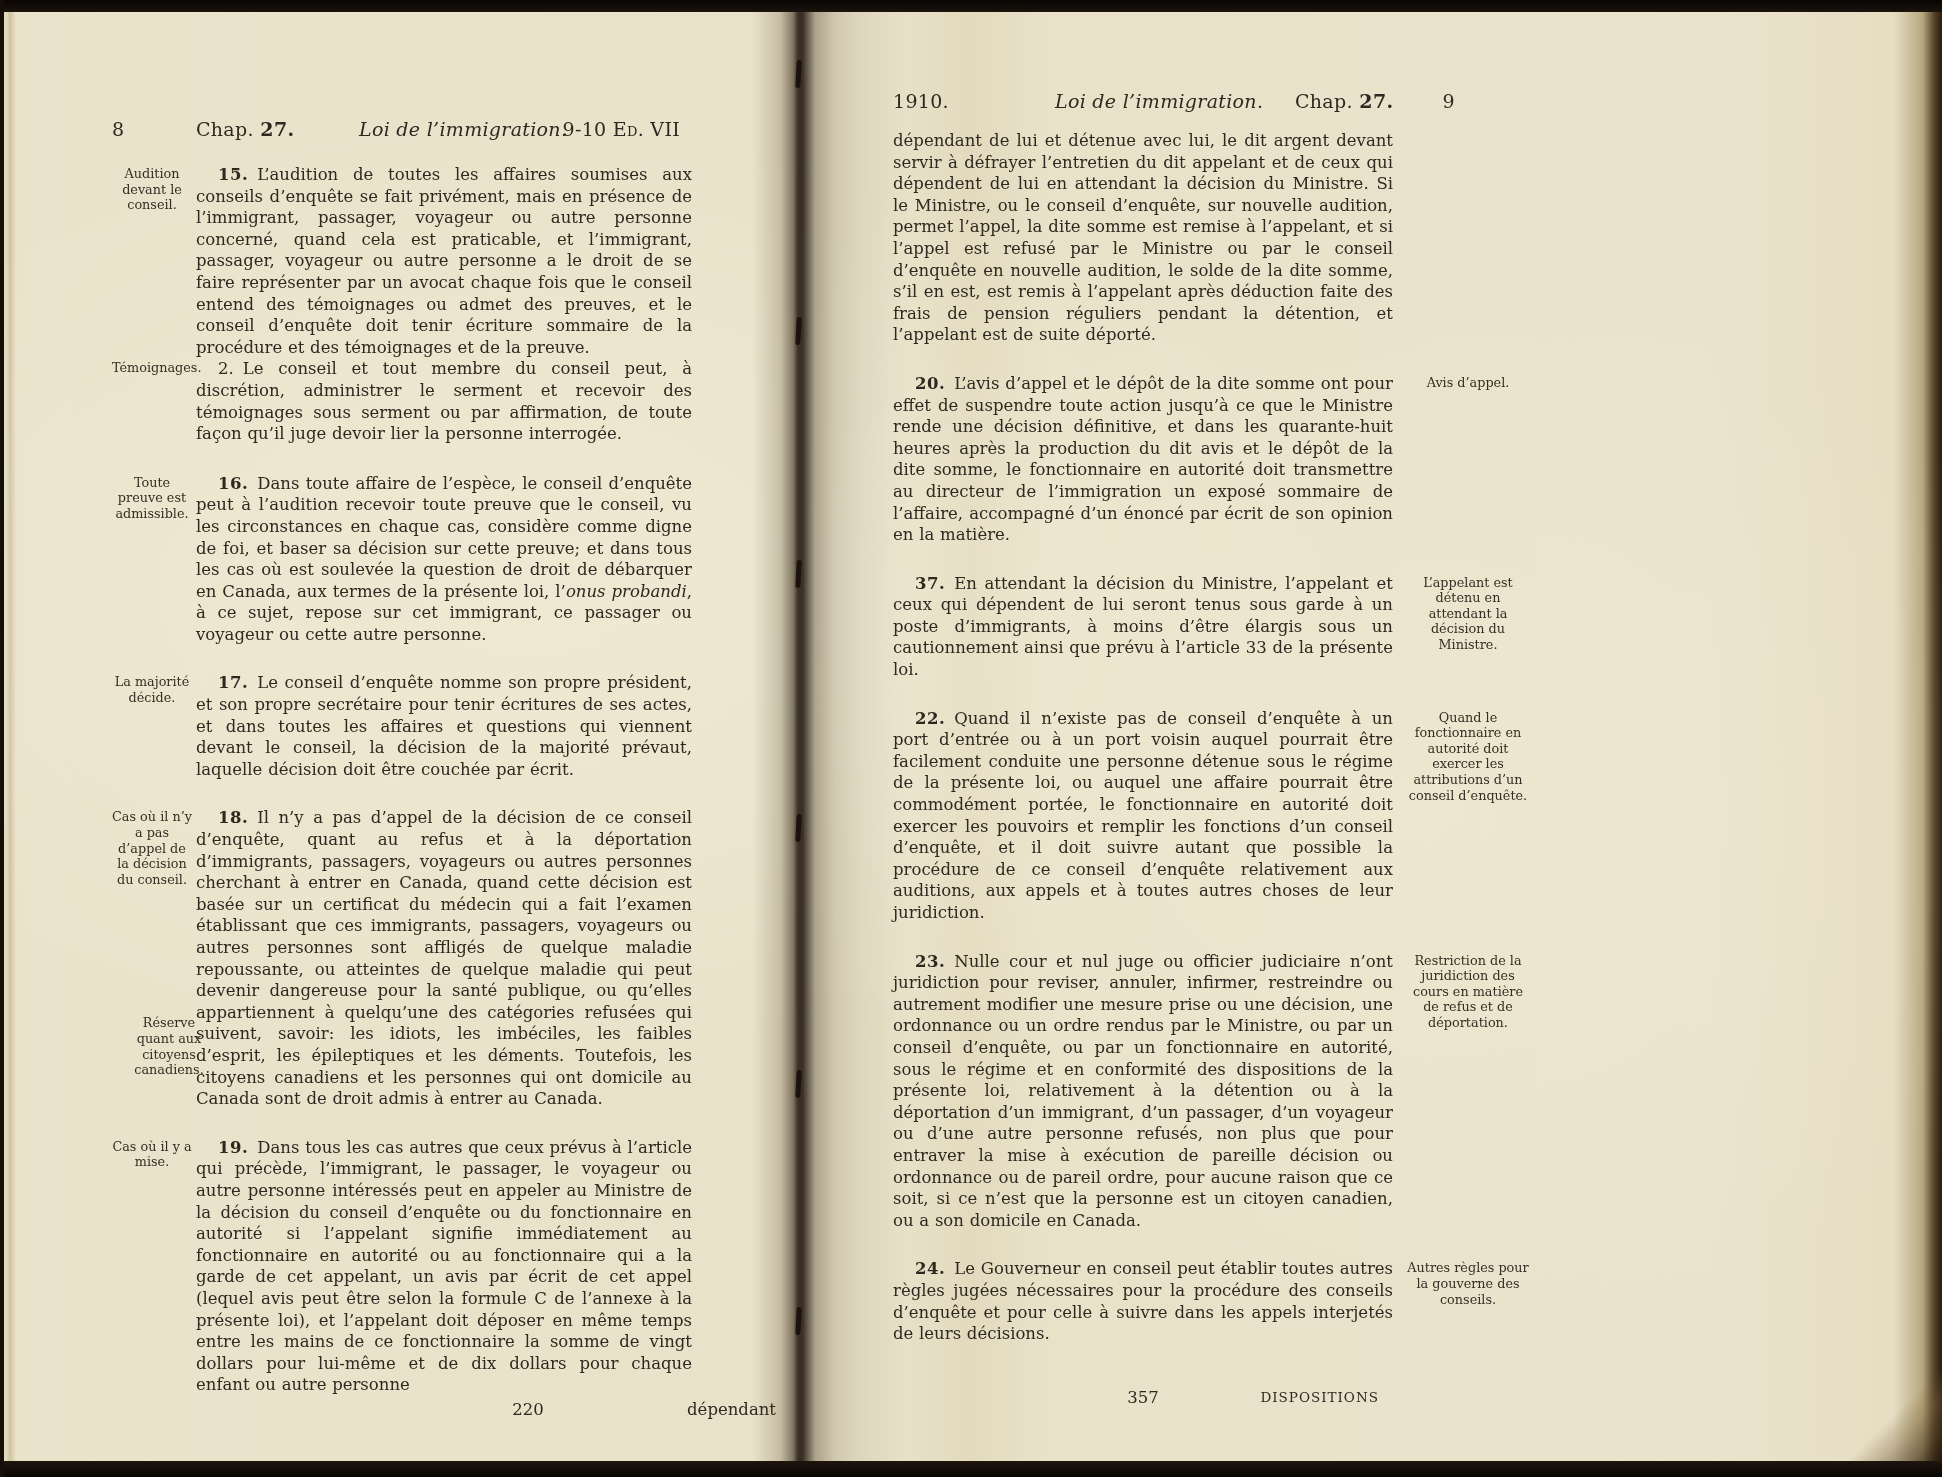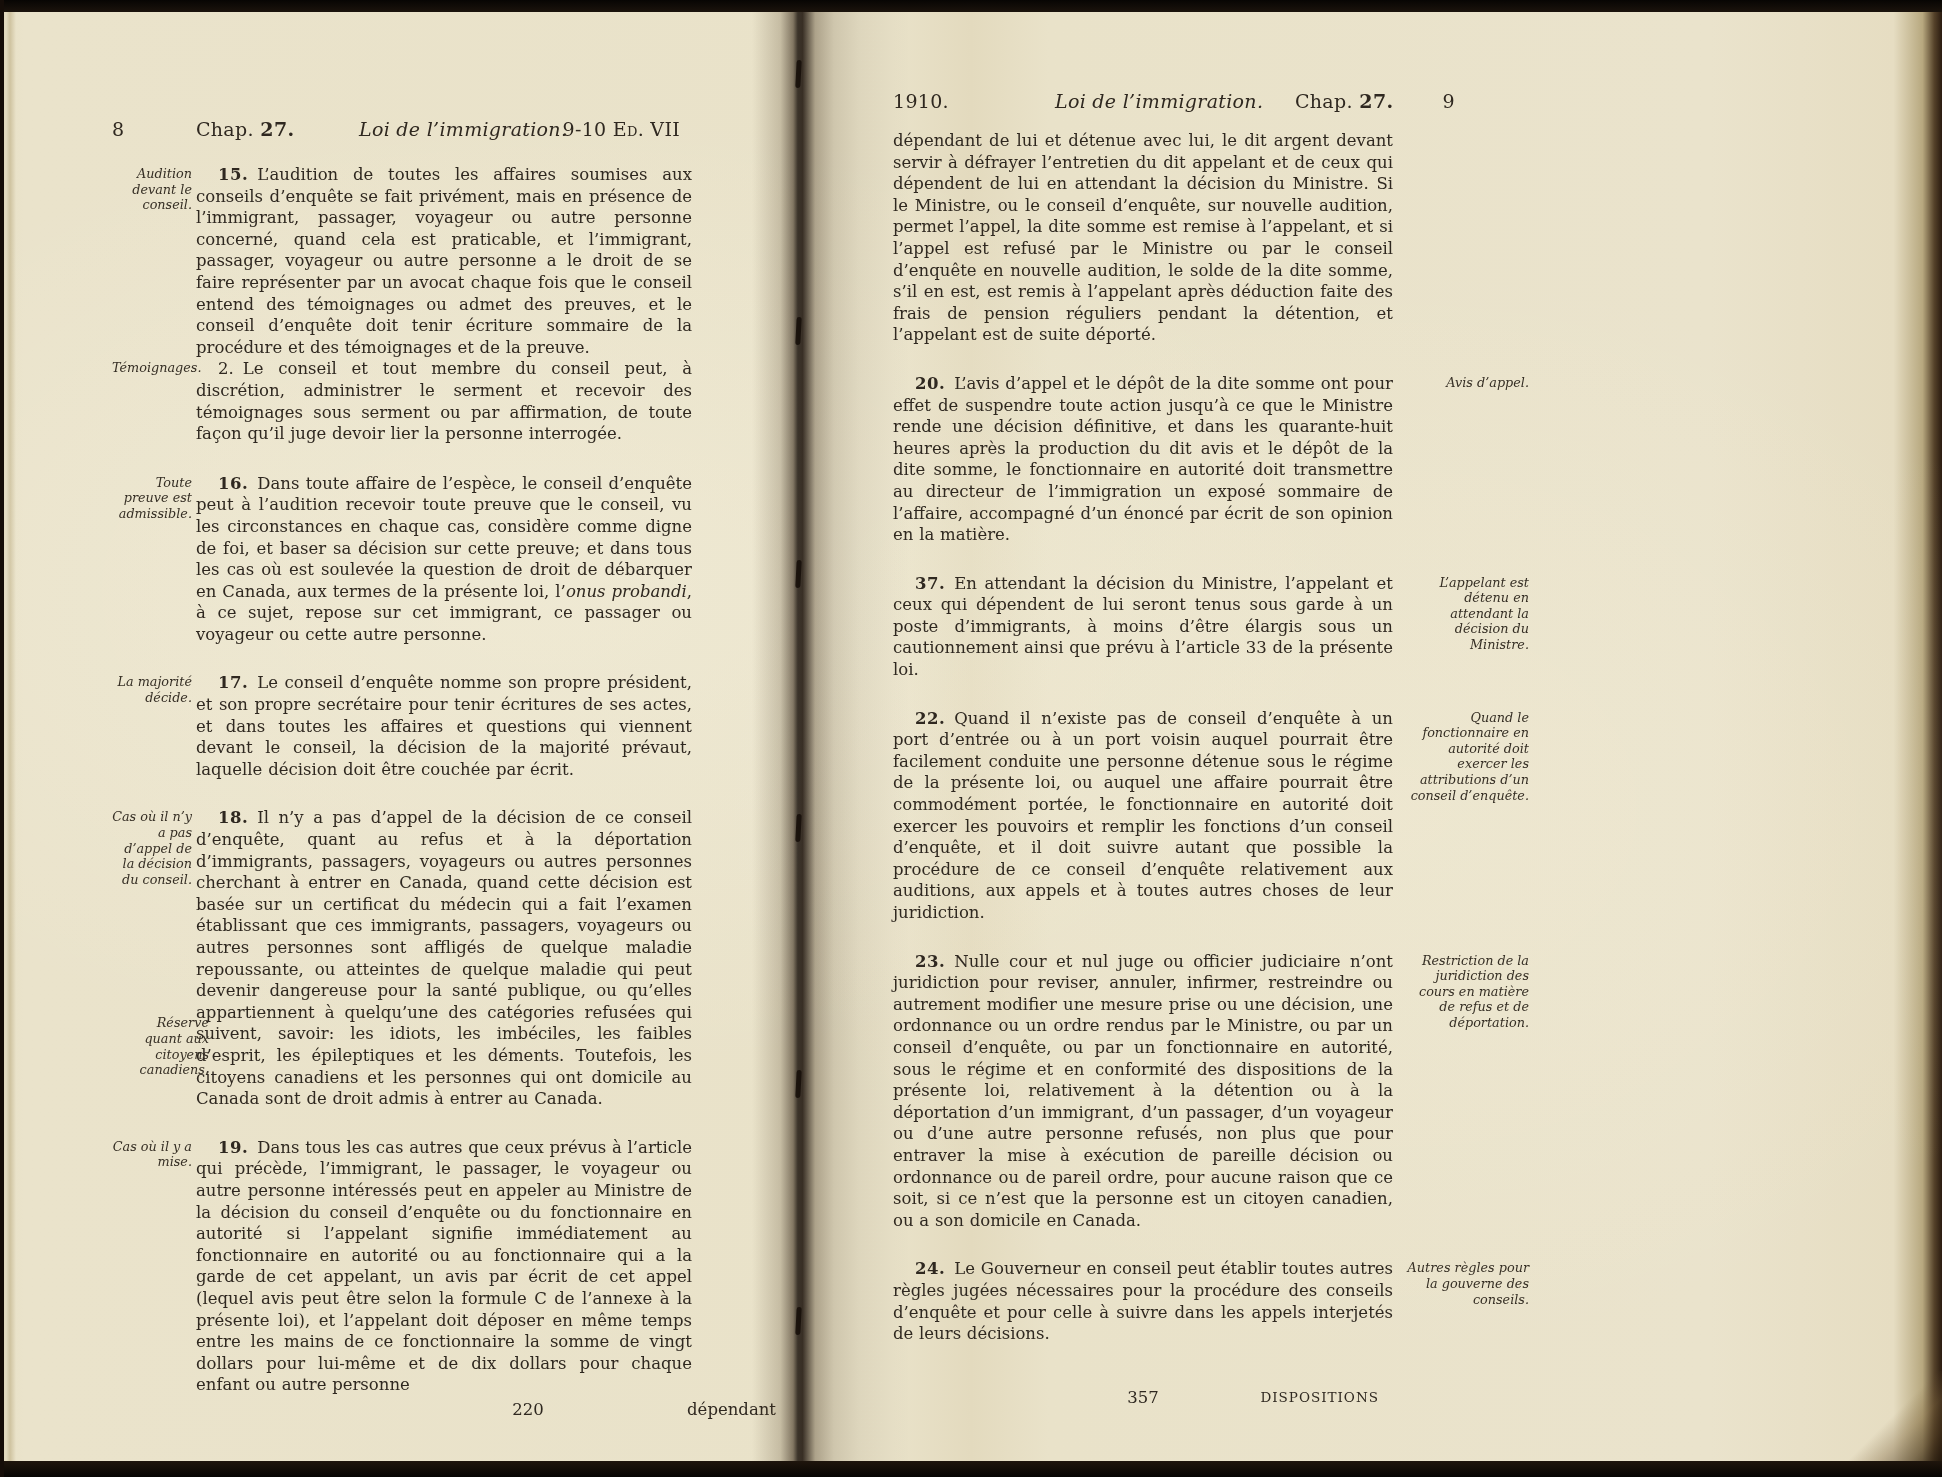--- a/index.html
+++ b/index.html
@@ -63,22 +63,22 @@
   .page-right .column{top:40px;left:0;width:500px;}
 
   .para{position:relative;margin:0 0 27px 0;text-indent:22px;word-spacing:.5px;}
   .para.cont{text-indent:0;}
   .para:last-of-type{margin-bottom:0;}
   .num{font-weight:bold;margin-right:9px;letter-spacing:.5px;}
   .num.plain{font-weight:normal;letter-spacing:0;}
 
   .mnote{
     position:absolute;top:2px;width:80px;
-    font-size:12.8px;line-height:15.6px;text-align:right;text-indent:0;
-    word-spacing:normal;letter-spacing:0;color:#352e24;font-style:italic;
+    font-size:12.8px;line-height:15.6px;text-align:center;text-indent:0;
+    word-spacing:normal;letter-spacing:0;color:#352e24;
   }
   .page-left  .mnote{left:-84px;}
   .page-right .mnote{left:calc(100% + 6px);width:122px;margin-left:8px;}
   .mnote.second{top:208px;margin-left:17px;}
 
   .pgfoot{display:grid;grid-template-columns:1fr auto 1fr;font-size:16.5px;}
   .page-left  .pgfoot{margin:3px 0 0 84px;width:496px;}
   .page-right .pgfoot{margin-top:42px;width:500px;}
   .pgfoot .fleft{text-align:left;}
   .pgfoot .fnum{text-align:center;}

